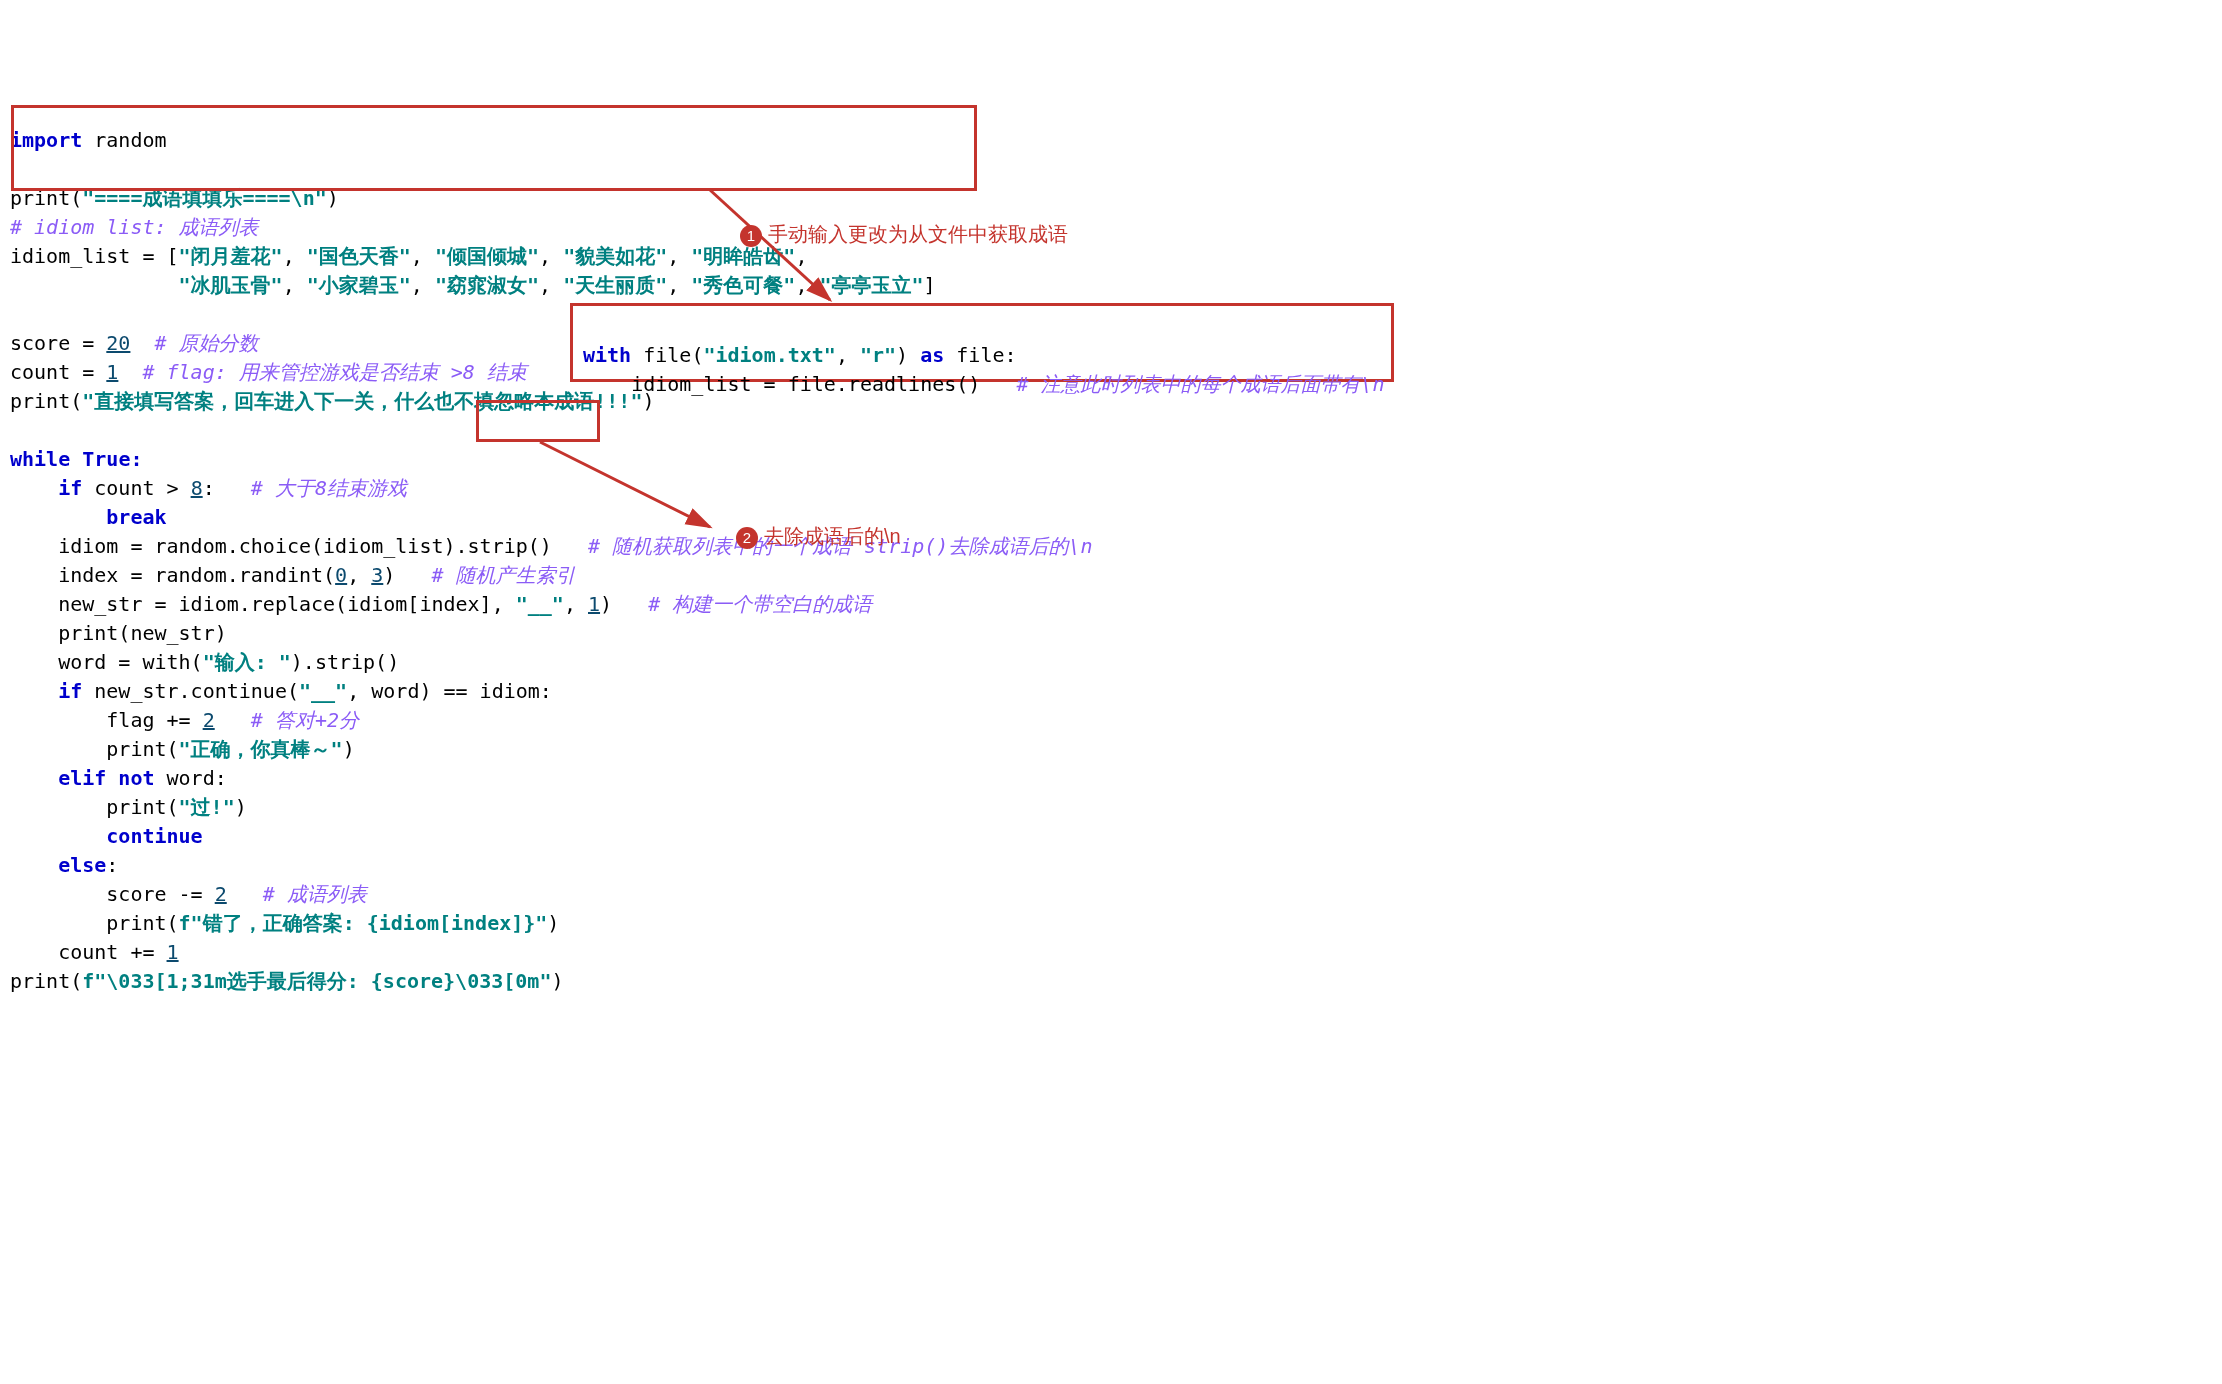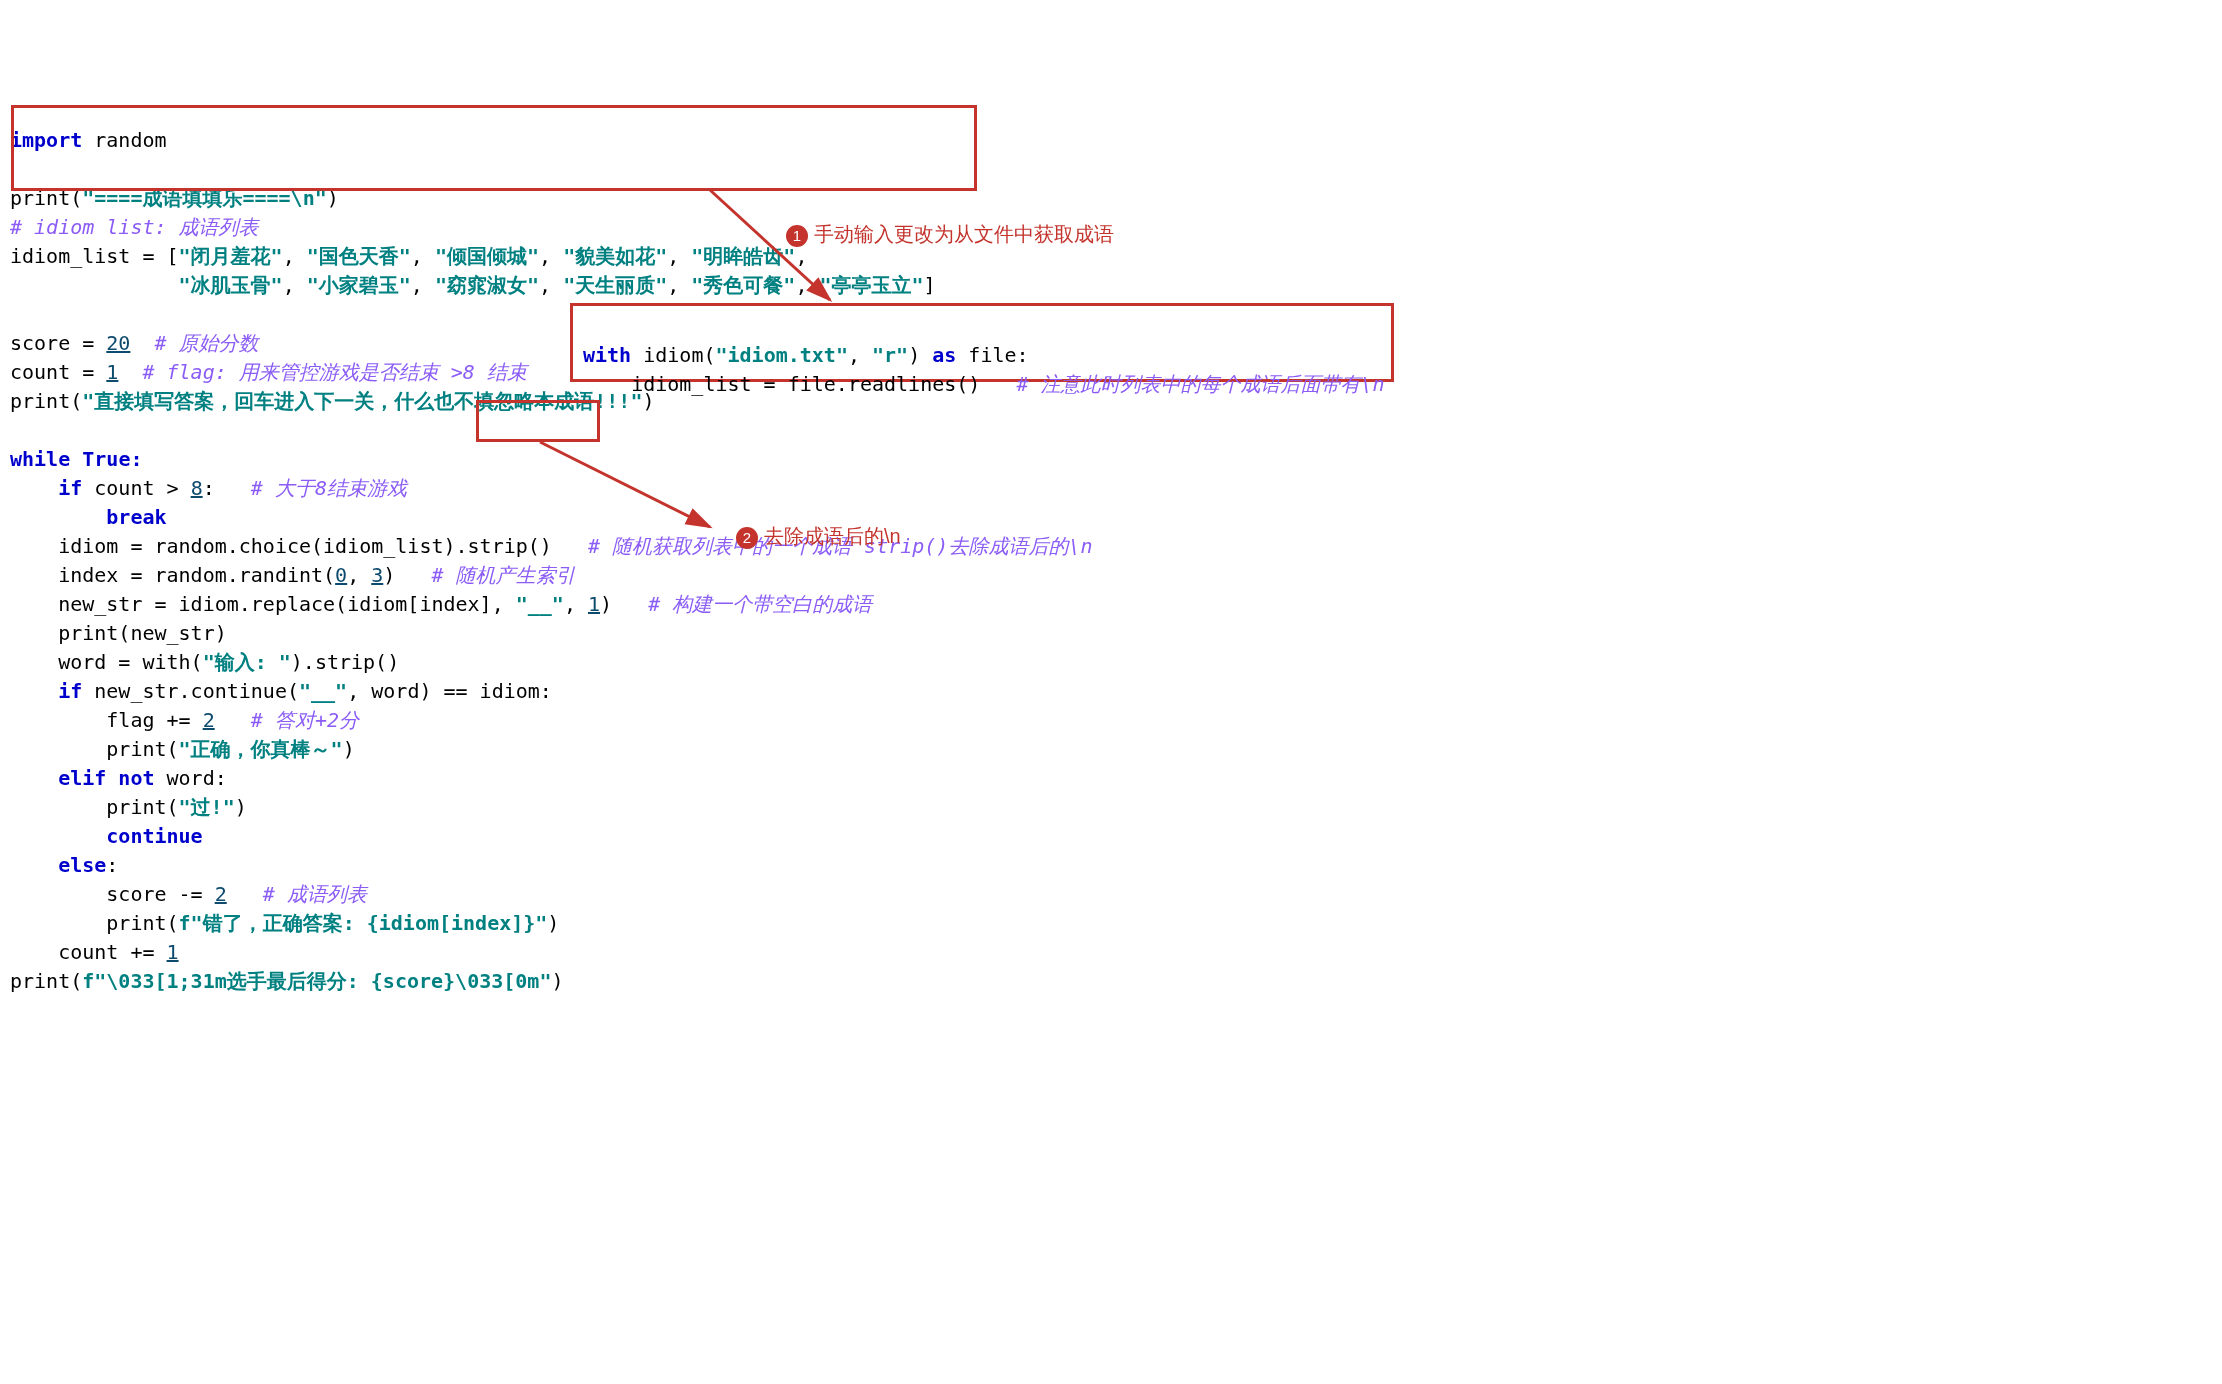--- a/index.html
+++ b/index.html
@@ -107,21 +107,21 @@
 <span class="kw">        continue</span>
 <span class="kw">    else</span><span>:</span>
 <span>        score -= </span><span class="num">2</span><span class="com">   # 成语列表</span>
 <span>        print(</span><span class="str">f"错了，正确答案: {idiom[index]}"</span><span>)</span>
 <span>    count += </span><span class="num">1</span>
 <span>print(</span><span class="str">f"\033[1;31m选手最后得分: {score}\033[0m"</span><span>)</span></div>
 
 <div class="box1"></div>
 
 <div class="box2">
-<div class="inner"><span class="kw">with</span><span> idiom(</span><span class="str">"idiom.txt"</span><span>, </span><span class="str">"r"</span><span>) </span><span class="kw">as</span><span> file:</span>
+<div class="inner"><span class="kw">with</span><span> file(</span><span class="str">"idiom.txt"</span><span>, </span><span class="str">"r"</span><span>) </span><span class="kw">as</span><span> file:</span>
 <span>    idiom_list = file.readlines()   </span><span class="com"># 注意此时列表中的每个成语后面带有\n</span></div>
 </div>
 
 <div class="box3"></div>
 
 <svg class="arrow" style="left:700px;top:180px;width:150px;height:130px">
   <defs>
       <marker id="ah1" markerWidth="10" markerHeight="10" refX="8" refY="3" orient="auto">
         <path d="M0,0 L0,6 L9,3 z" fill="#c4342d"></path>
       </marker>
@@ -131,21 +131,21 @@
 
 <svg class="arrow" style="left:530px;top:432px;width:200px;height:110px">
   <defs>
       <marker id="ah2" markerWidth="10" markerHeight="10" refX="8" refY="3" orient="auto">
         <path d="M0,0 L0,6 L9,3 z" fill="#c4342d"></path>
       </marker>
     </defs>
   <line x1="10" y1="10" x2="180" y2="95" stroke="#c4342d" stroke-width="3" marker-end="url(#ah2)"></line>
 </svg>
 
-<div class="ann" style="left:786px;top:220px">
+<div class="ann" style="left:740px;top:220px">
   <span class="circ">1</span><span>手动输入更改为从文件中获取成语</span>
 </div>
 
 <div class="ann" style="left:736px;top:522px">
   <span class="circ">2</span><span>去除成语后的\n</span>
 </div>
 
 
 
 

